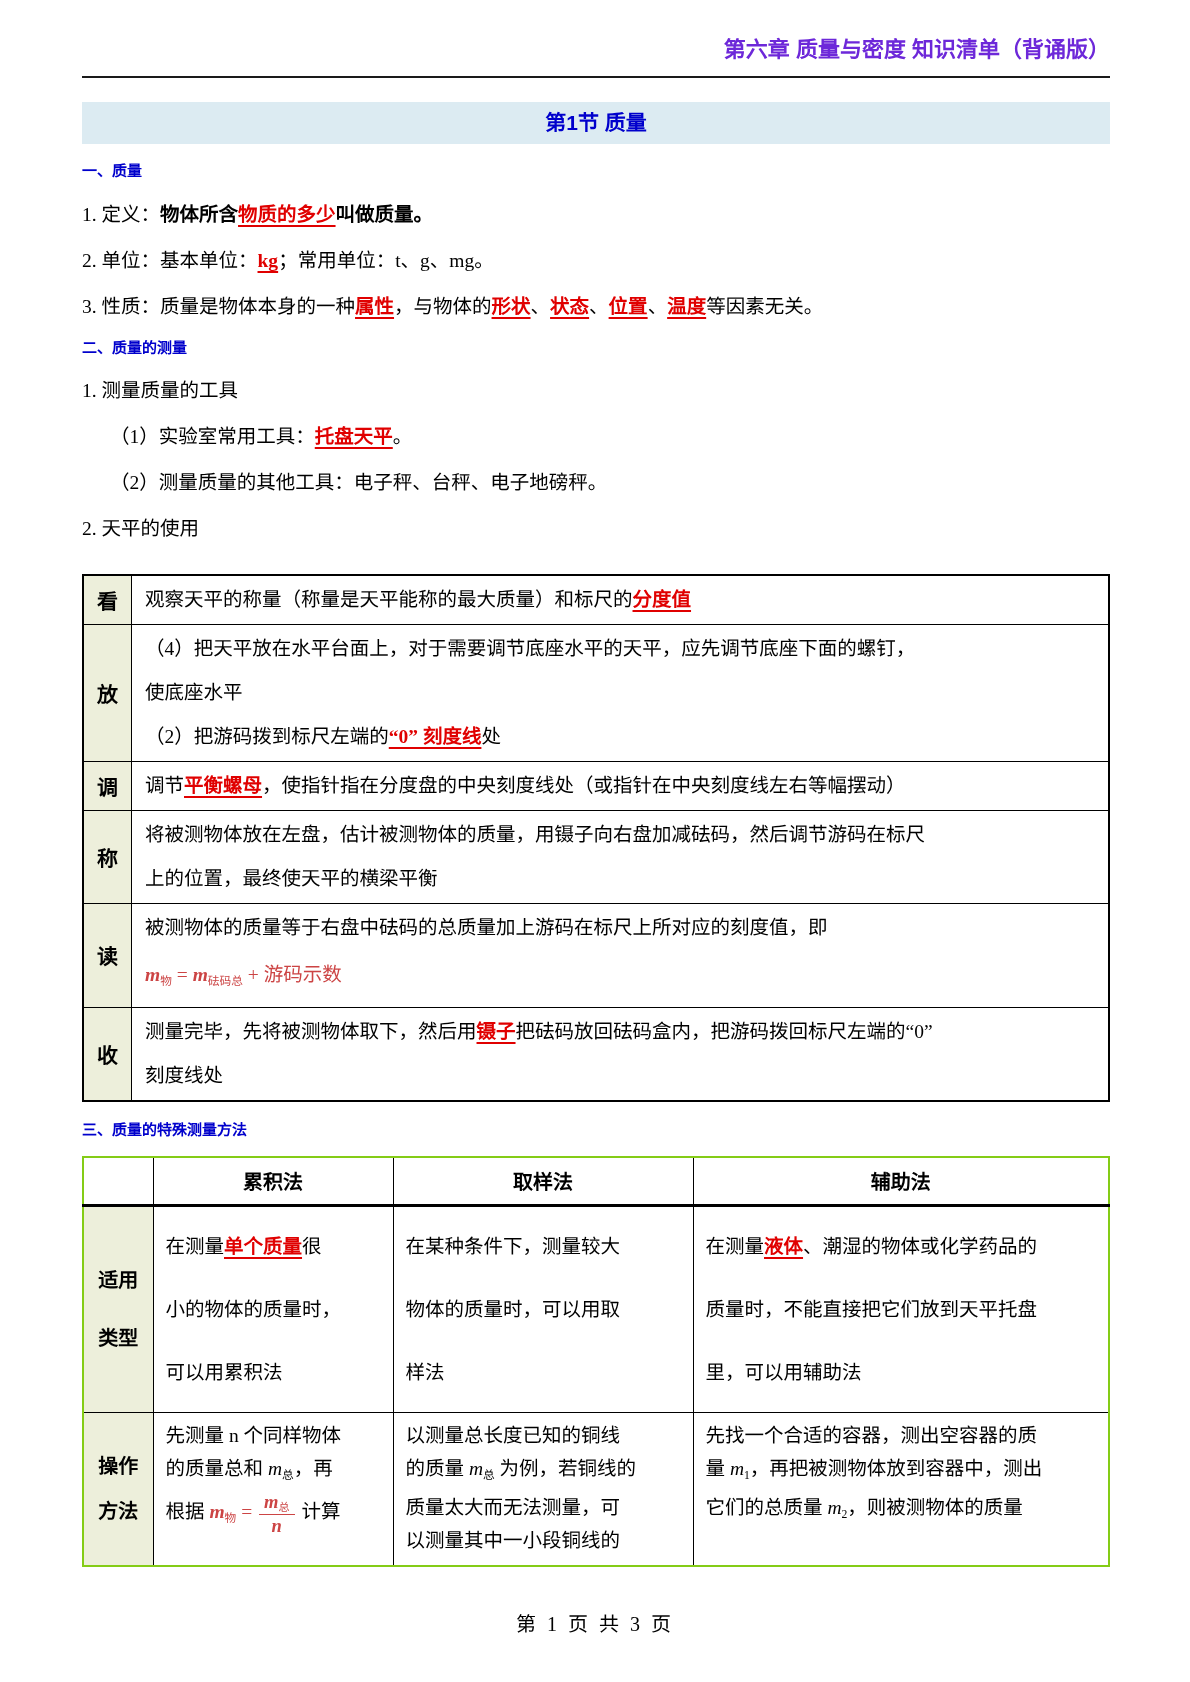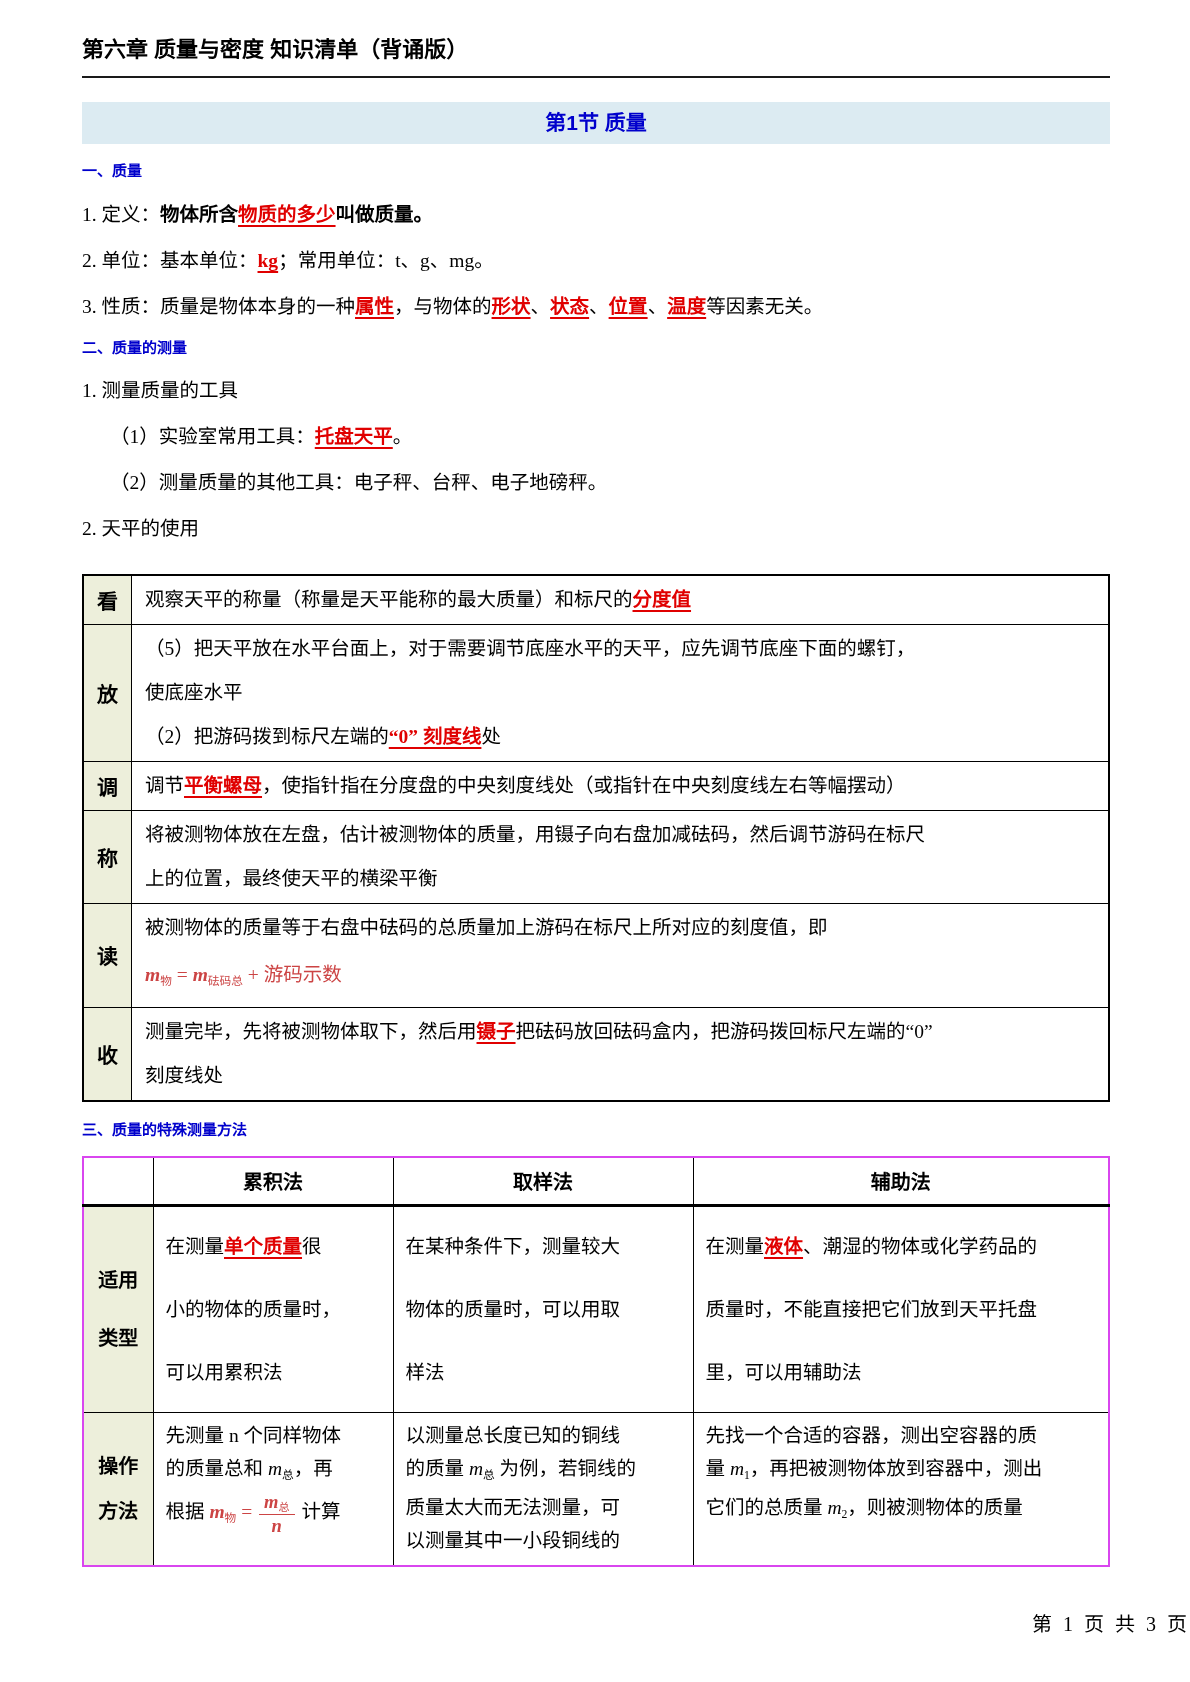--- a/index.html
+++ b/index.html
@@ -5,21 +5,21 @@
   html,body{margin:0;padding:0}
   body{
     width:1190px;height:1682px;overflow:hidden;position:relative;
     background:#ffffff;color:#000;
     font-family:"Liberation Serif","DejaVu Serif",serif;
     font-size:19.5px;
   }
   .page{padding:36px 80px 0 82px}
 
   .doc-title{
-    text-align:left;color:#000000;font-weight:bold;font-size:22px;line-height:28px;
+    text-align:right;color:#6d28d9;font-weight:bold;font-size:22px;line-height:28px;
     font-family:"Liberation Sans","DejaVu Sans",sans-serif;
   }
   .title-rule{border:none;border-top:2px solid #1a1a1a;margin:12px 0 0 0}
   .banner{
     margin-top:24px;background:#DCEBF2;color:#0000CC;text-align:center;
     font-family:"Liberation Sans","DejaVu Sans",sans-serif;
     font-weight:bold;font-size:21px;line-height:26px;padding:8px 0;
   }
   .sec-heading{
     color:#0000CC;font-weight:bold;font-size:15px;line-height:28px;
@@ -51,39 +51,39 @@
   .t1{margin-top:22px;border:2px solid #000}
   .t1 .lab{
     width:45px;background:#EDEFDB;text-align:center;
     font-family:"Liberation Sans","DejaVu Sans",sans-serif;font-weight:bold;font-size:21px;
   }
   .t1 .cnt{padding:2px 10px 2px 13px;vertical-align:middle}
   .t1 .cnt .tl{line-height:44px}
   .t1 .formula .tl:last-child{padding:5px 0 3px 0;line-height:40px}
 
   
-  .t2{margin-top:12px;border:2px solid #d946ef;table-layout:fixed}
+  .t2{margin-top:12px;border:2px solid #84cc16;table-layout:fixed}
   .t2 th{
     height:44px;font-family:"Liberation Sans","DejaVu Sans",sans-serif;
     font-weight:bold;font-size:20px;text-align:center;border-bottom:3px solid #000;
   }
   .t2 .lab{
     background:#EDEFDB;text-align:center;vertical-align:middle;
     font-family:"Liberation Sans","DejaVu Sans",sans-serif;font-weight:bold;font-size:20px;
   }
   .t2 td.cell{padding:8px 12px;vertical-align:middle}
   .r-apply td.cell .tl{line-height:63px}
   .r-apply td.lab .tl{line-height:58px}
   .r-op td.cell{vertical-align:top;padding-top:6px}
   .r-op td.cell .tl{line-height:33px}
   .r-op td.lab .tl{line-height:45px}
   .r-op td.cell .frac{font-size:0.95em}
 
   .footer{
-    position:absolute;left:0;top:1608px;width:100%;text-align:right;
+    position:absolute;left:0;top:1608px;width:100%;text-align:center;
     font-size:20px;letter-spacing:3px;
   }
 </style>
 </head>
 <body>
 
 <div class="page">
 
   <div class="doc-title">第六章 质量与密度 知识清单（背诵版）</div>
   <hr class="title-rule">
@@ -106,21 +106,21 @@
     <tbody>
       <tr>
         <td class="lab">看</td>
         <td class="cnt">
             <div class="tl"><span>观察天平的称量（称量是天平能称的最大质量）和标尺的</span><span class="ru">分度值</span></div>
           </td>
       </tr>
       <tr>
         <td class="lab">放</td>
         <td class="cnt">
-            <div class="tl"><span>（5）把天平放在水平台面上，对于需要调节底座水平的天平，应先调节底座下面的螺钉，</span></div>
+            <div class="tl"><span>（4）把天平放在水平台面上，对于需要调节底座水平的天平，应先调节底座下面的螺钉，</span></div>
             <div class="tl"><span>使底座水平</span></div>
             <div class="tl"><span>（2）把游码拨到标尺左端的</span><span class="ru">“0” 刻度线</span><span>处</span></div>
           </td>
       </tr>
       <tr>
         <td class="lab">调</td>
         <td class="cnt">
             <div class="tl"><span>调节</span><span class="ru">平衡螺母</span><span>，使指针指在分度盘的中央刻度线处（或指针在中央刻度线左右等幅摆动）</span></div>
           </td>
       </tr>

